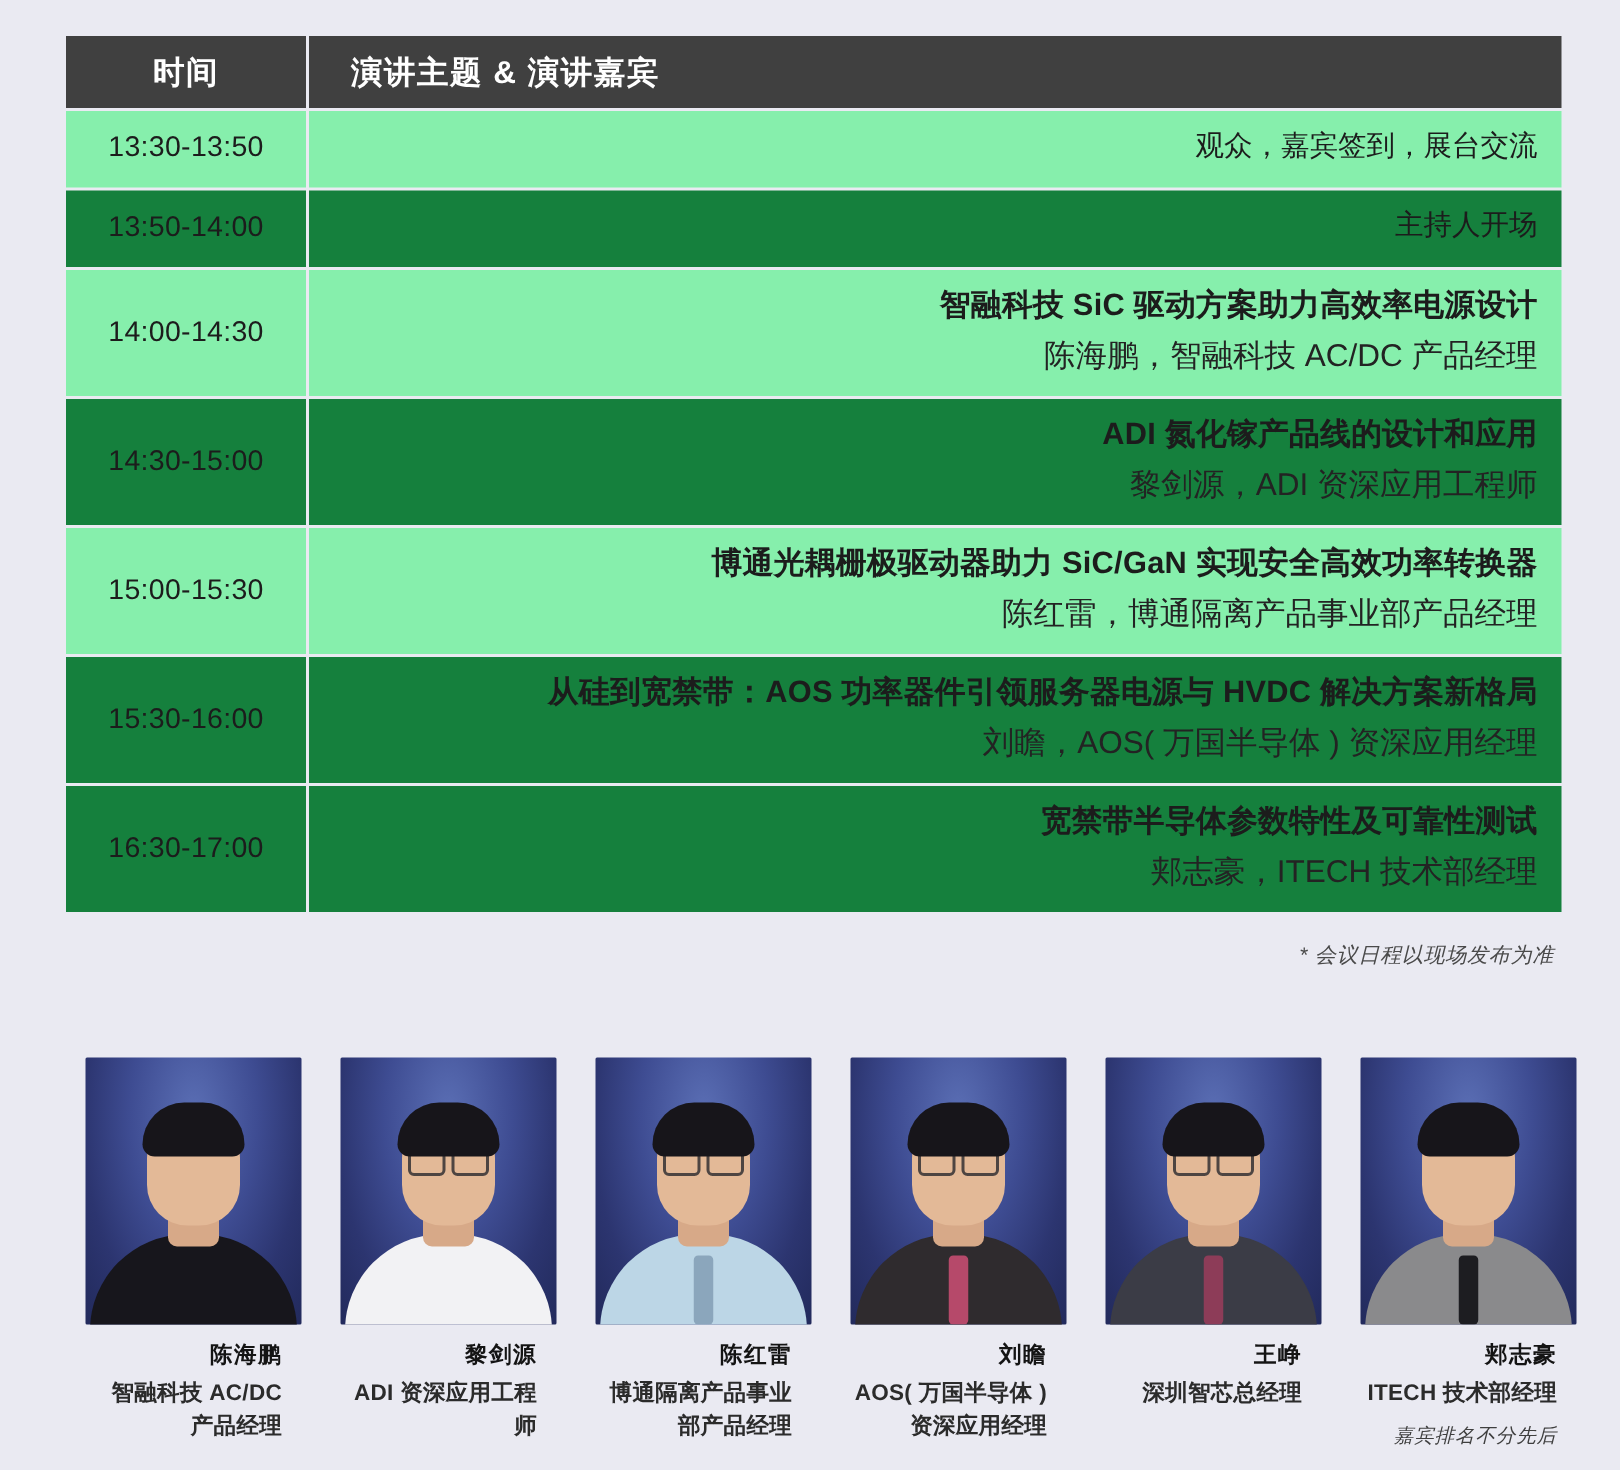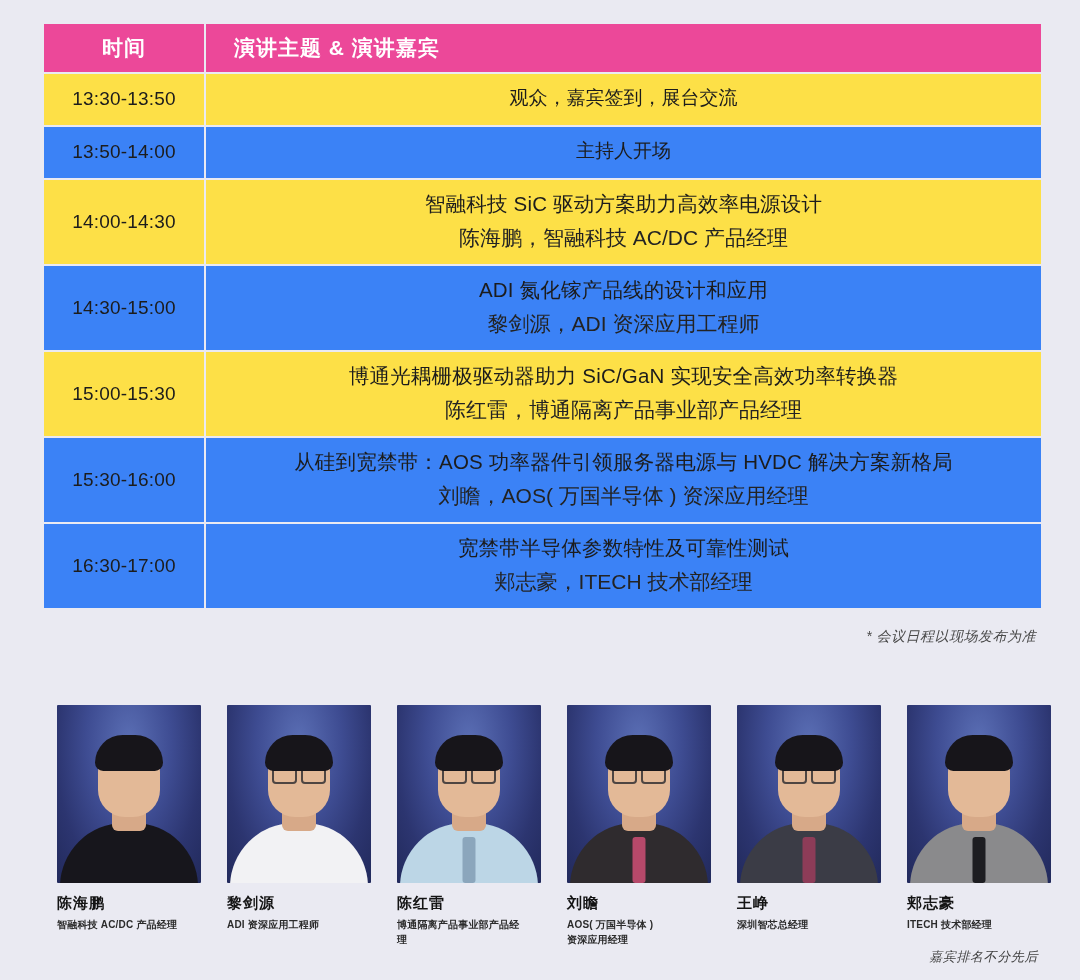--- a/index.html
+++ b/index.html
@@ -27,21 +27,21 @@
     width: 995px;
     border-collapse: separate;
     border-spacing: 2px 2px;
     table-layout: fixed;
   }
 
   .agenda-table col.col-time  { width: 160px; }
   .agenda-table col.col-topic { width: 835px; }
 
   .agenda-head th {
-    background: #ec4899;
+    background: #404040;
     color: #ffffff;
     font-size: 21px;
     font-weight: bold;
     height: 48px;
     letter-spacing: 1px;
     vertical-align: middle;
   }
   .agenda-head th.th-time  { text-align: center; }
   .agenda-head th.th-topic { text-align: left; padding-left: 28px; }
 
@@ -49,32 +49,32 @@
     vertical-align: middle;
     color: #1c1c1c;
   }
   .agenda-row td.cell-time {
     text-align: center;
     font-size: 19px;
     letter-spacing: 0.2px;
     white-space: nowrap;
   }
   .agenda-row td.cell-topic {
-    text-align: center;
+    text-align: right;
     padding: 9px 16px 11px 16px;
     line-height: 1.42;
   }
 
   
-  .agenda-row.odd  td { background: #fde047; }
-  .agenda-row.even td { background: #3b82f6; }
+  .agenda-row.odd  td { background: #86efac; }
+  .agenda-row.even td { background: #15803d; }
 
   .topic-title {
     font-size: 20.5px;
-    font-weight: normal;
+    font-weight: bold;
     letter-spacing: 0.2px;
     white-space: nowrap;
   }
   .topic-speaker {
     font-size: 21px;
     font-weight: normal;
     color: #232323;
     margin-top: 5px;
     white-space: nowrap;
   }
@@ -99,21 +99,21 @@
   
   .speakers {
     position: absolute;
     left: 42px;
     top: 705px;
     width: 996px;
     display: flex;
     justify-content: space-between;
   }
 
-  .speaker { width: 146px; text-align: left; padding-left: 15px; }
+  .speaker { width: 146px; text-align: right; padding-left: 15px; }
 
   .photo {
     width: 144px;
     height: 178px;
     border-radius: 1px;
     position: relative;
     overflow: hidden;
     background: radial-gradient(ellipse at 50% 22%, #5b6fb5 0%, #3e4c92 42%, #2c3570 72%, #222a5c 100%);
   }
   
@@ -194,21 +194,21 @@
 
   .speaker-name {
     margin-top: 11px;
     font-size: 15px;
     font-weight: bold;
     color: #141414;
     letter-spacing: 1px;
   }
   .speaker-title {
     margin-top: 5px;
-    font-size: 10px;
+    font-size: 15px;
     font-weight: bold;
     color: #2b2b2b;
     line-height: 1.45;
     letter-spacing: 0.2px;
   }
 
   
   .bottom-note {
     position: absolute;
     right: 42px;

